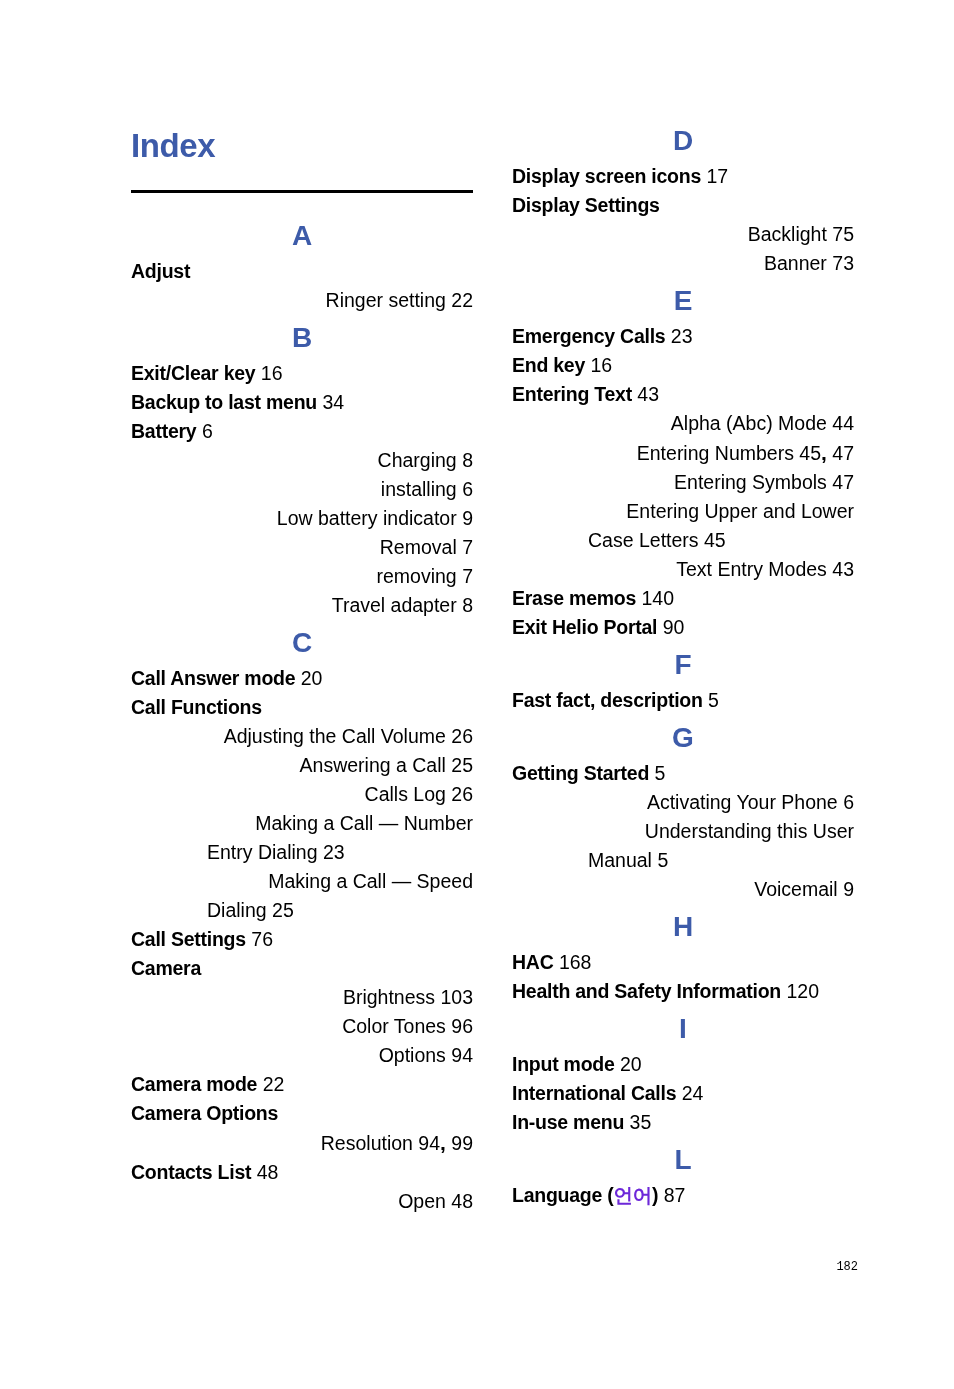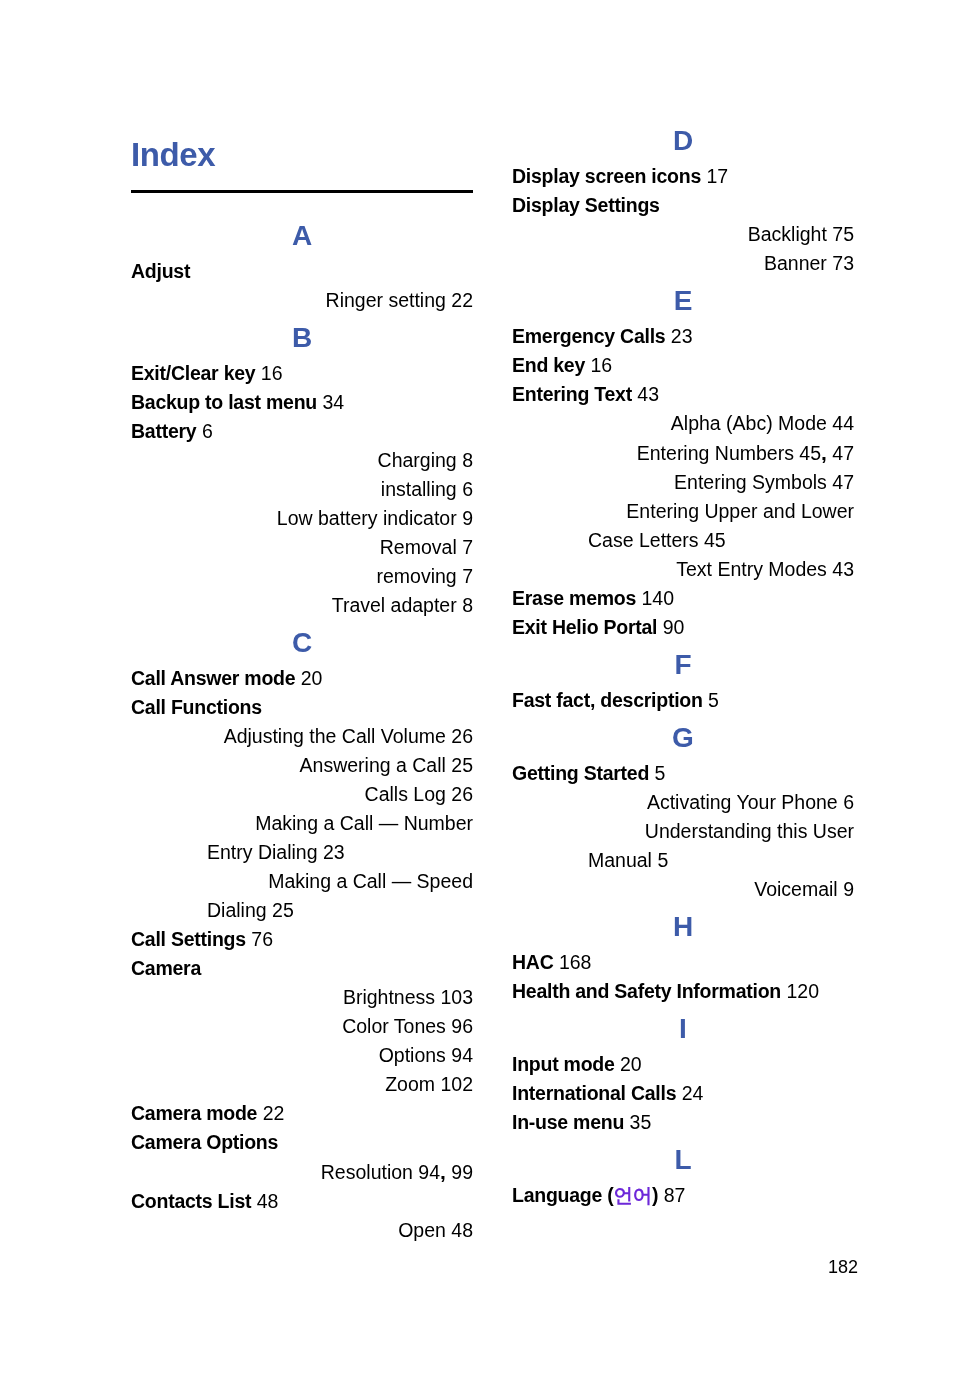--- a/index.html
+++ b/index.html
@@ -21,21 +21,21 @@
     left: 0;
     top: 0;
     width: 954px;
     height: 1389px;
   }
 
   
   .index-title {
     position: absolute;
     left: 131px;
-    top: 135px;
+    top: 126px;
     font-size: 33px;
     font-weight: bold;
     color: #3d5ba9;
     letter-spacing: -0.4px;
     line-height: 40px;
   }
   .title-rule {
     position: absolute;
     left: 131px;
     top: 190px;
@@ -97,23 +97,24 @@
   .lvl1 { padding-left: 54px; text-align: right; }
   .lvl2 { padding-left: 76px; }
 
   
   .page-number {
     position: absolute;
     left: 0;
     top: 1256px;
     width: 858px;
     text-align: right;
-    font-size: 18px;
+    font-size: 12px;
     line-height: 22px;
     color: #000000;
+    font-family: Liberation Mono, monospace;
   }
 </style>
 </head>
 <body>
 
 <div id="page">
 
   <div class="index-title">Index</div>
 
   <div class="title-rule"></div>
@@ -141,21 +142,20 @@
         <div class="entry lvl1"><span class="sub">Calls Log</span>&nbsp;<span class="pg">26</span></div>
         <div class="entry lvl1"><span class="sub">Making a Call — Number</span></div>
         <div class="entry lvl2"><span class="sub">Entry Dialing</span>&nbsp;<span class="pg">23</span></div>
         <div class="entry lvl1"><span class="sub">Making a Call — Speed</span></div>
         <div class="entry lvl2"><span class="sub">Dialing</span>&nbsp;<span class="pg">25</span></div>
         <div class="entry lvl0"><span class="term">Call Settings</span>&nbsp;<span class="pg">76</span></div>
         <div class="entry lvl0"><span class="term">Camera</span></div>
         <div class="entry lvl1"><span class="sub">Brightness</span>&nbsp;<span class="pg">103</span></div>
         <div class="entry lvl1"><span class="sub">Color Tones</span>&nbsp;<span class="pg">96</span></div>
         <div class="entry lvl1"><span class="sub">Options</span>&nbsp;<span class="pg">94</span></div>
-        <div class="entry lvl1"><span class="sub">Zoom</span>&nbsp;<span class="pg">102</span></div>
         <div class="entry lvl0"><span class="term">Camera mode</span>&nbsp;<span class="pg">22</span></div>
         <div class="entry lvl0"><span class="term">Camera Options</span></div>
         <div class="entry lvl1"><span class="sub">Resolution</span>&nbsp;<span class="pg">94<span class="comma">,</span>&nbsp;99</span></div>
         <div class="entry lvl0"><span class="term">Contacts List</span>&nbsp;<span class="pg">48</span></div>
         <div class="entry lvl1"><span class="sub">Open</span>&nbsp;<span class="pg">48</span></div>
       </div>
   </div>
 
   <div class="column col-right">
     <div class="col-inner">

